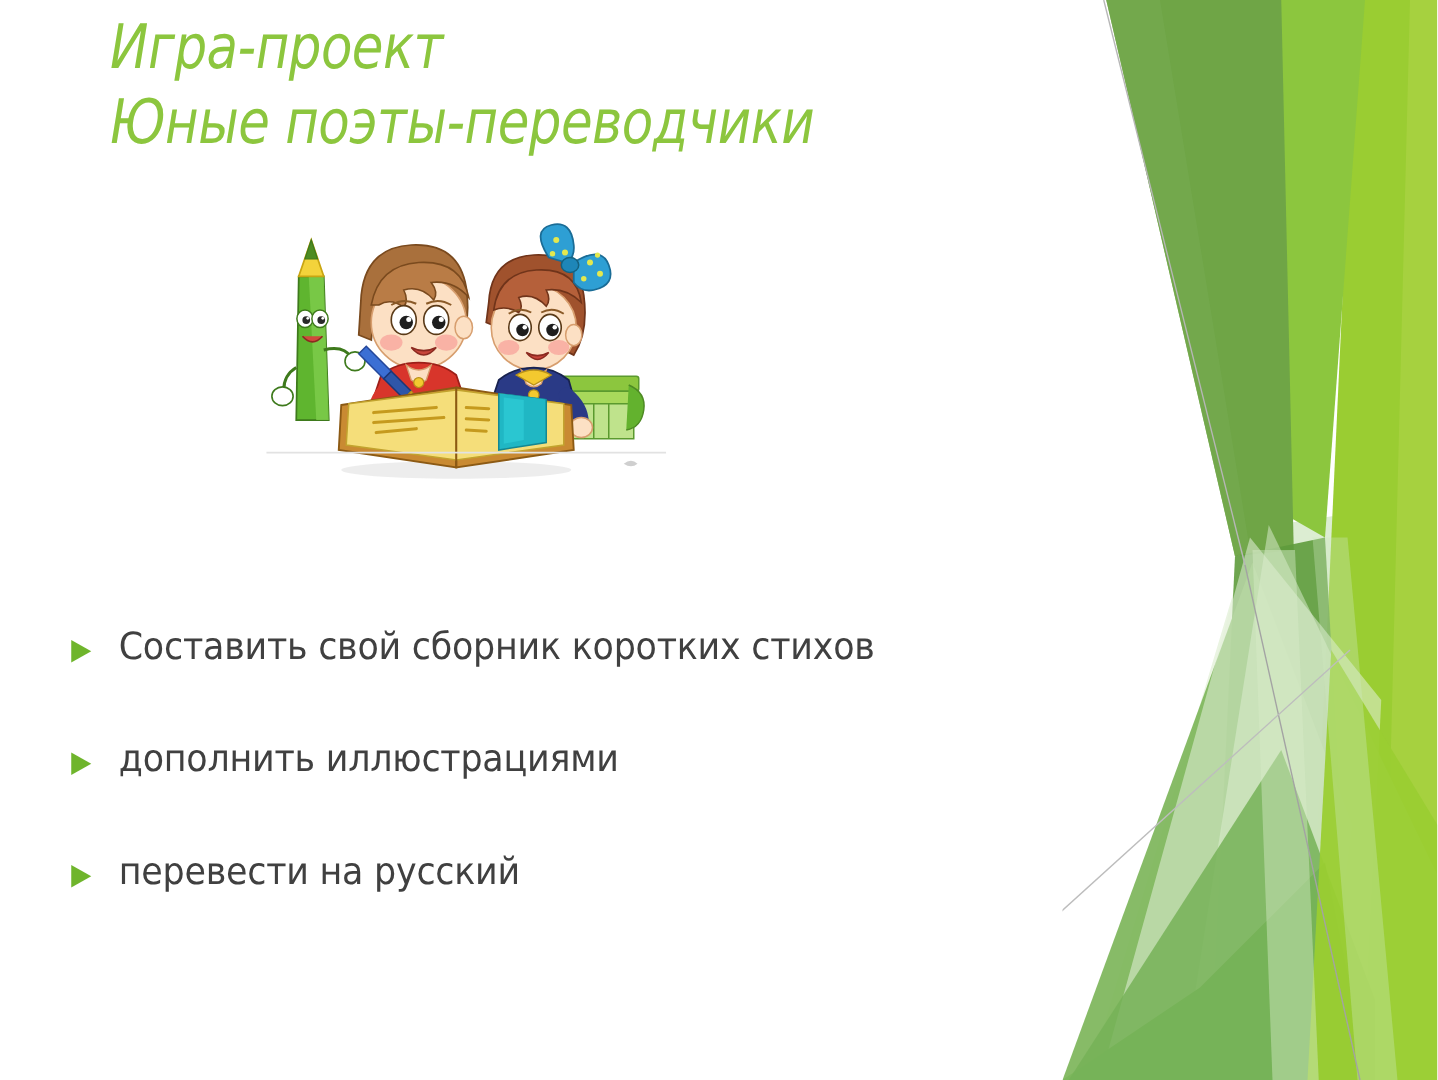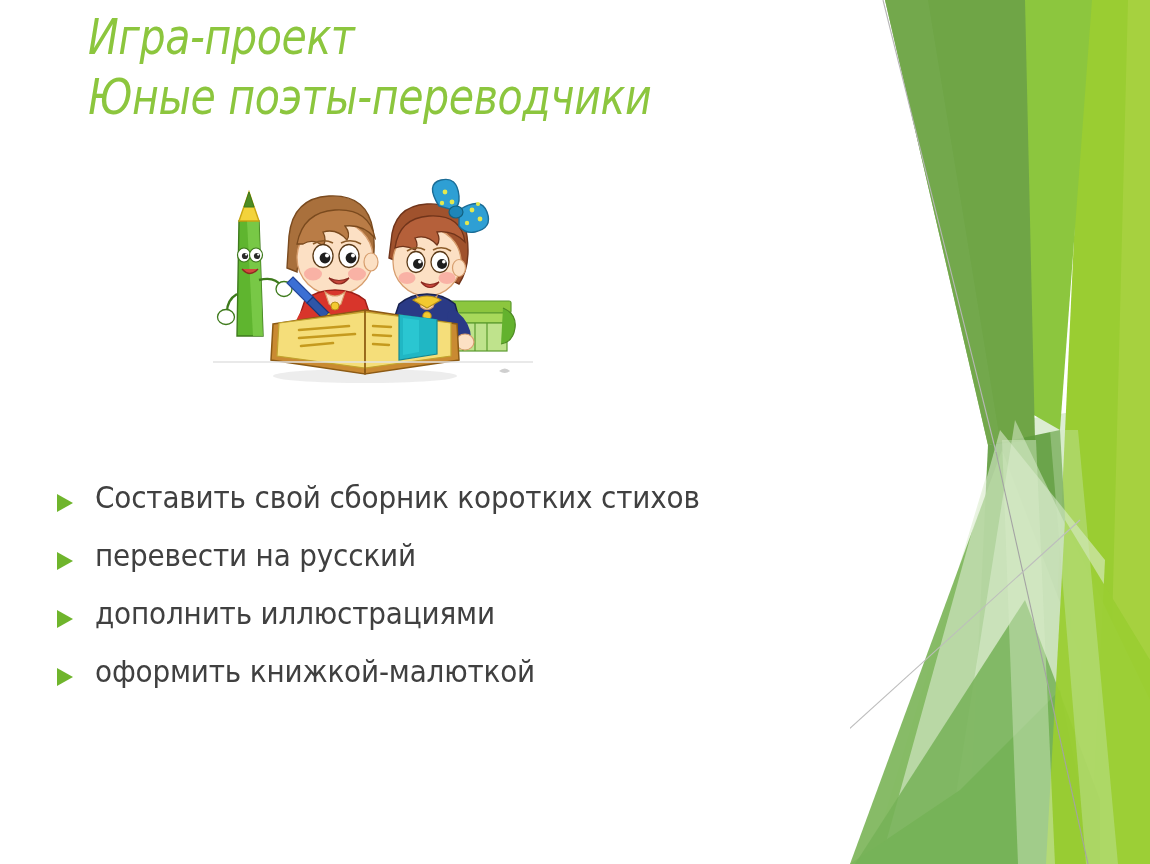--- a/index.html
+++ b/index.html
@@ -61,22 +61,23 @@
 
   
   .bullet-list {
     position: absolute;
     left: 56px;
     top: 455px;
     width: 790px;
   }
   .bullet-item {
     display: flex;
-    align-items: flex-end;
+    align-items: center;
     height: 58px;
+    margin-top: 32px;
   }
   .bullet-marker {
     flex: 0 0 auto;
     width: 22px;
     margin-top: 10px;
     margin-right: 17px;
   }
   .bullet-marker svg { display: block; width: 18px; height: 20px; }
   .bullet-text {
     font-family: "DejaVu Sans", sans-serif;
@@ -322,38 +323,30 @@
       </span>
       <span class="bullet-text">Составить свой сборник коротких стихов</span>
     </div>
 
     <div class="bullet-item">
       <span class="bullet-marker">
         <svg viewBox="0 0 18 20" xmlns="http://www.w3.org/2000/svg">
             <polygon points="1,1 17,10 1,19" fill="#6FB52C"></polygon>
           </svg>
       </span>
-      <span class="bullet-text">перевести на русский</span>
+      <span class="bullet-text">дополнить иллюстрациями</span>
     </div>
 
     <div class="bullet-item">
       <span class="bullet-marker">
         <svg viewBox="0 0 18 20" xmlns="http://www.w3.org/2000/svg">
             <polygon points="1,1 17,10 1,19" fill="#6FB52C"></polygon>
           </svg>
       </span>
-      <span class="bullet-text">дополнить иллюстрациями</span>
+      <span class="bullet-text">перевести на русский</span>
     </div>
 
-    <div class="bullet-item">
-      <span class="bullet-marker">
-        <svg viewBox="0 0 18 20" xmlns="http://www.w3.org/2000/svg">
-            <polygon points="1,1 17,10 1,19" fill="#6FB52C"></polygon>
-          </svg>
-      </span>
-      <span class="bullet-text">оформить книжкой-малюткой</span>
-    </div>
 
 
 
   </div>
 
 </div>
 
 </body></html>

